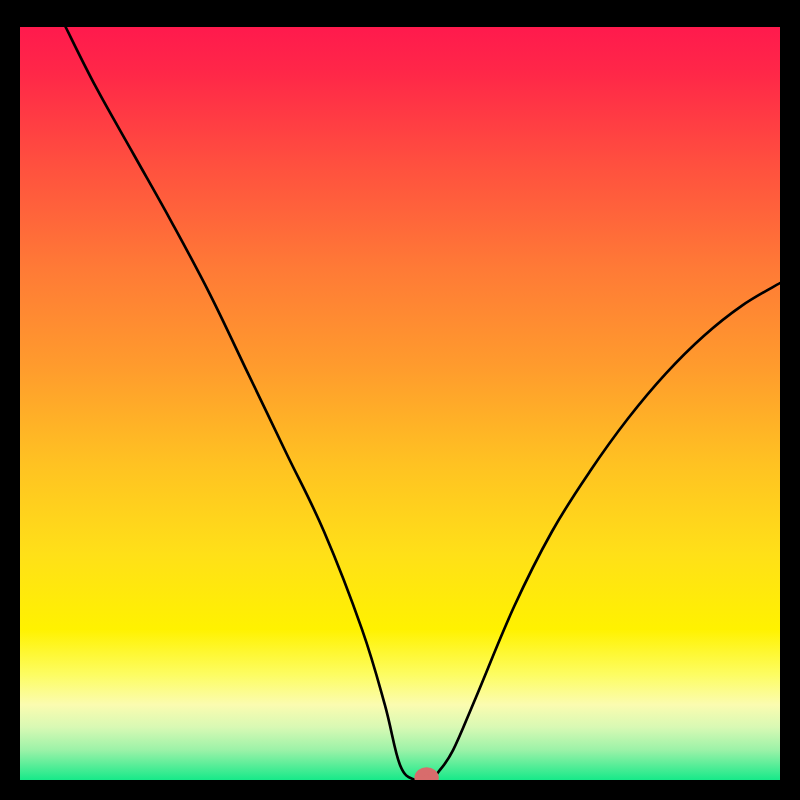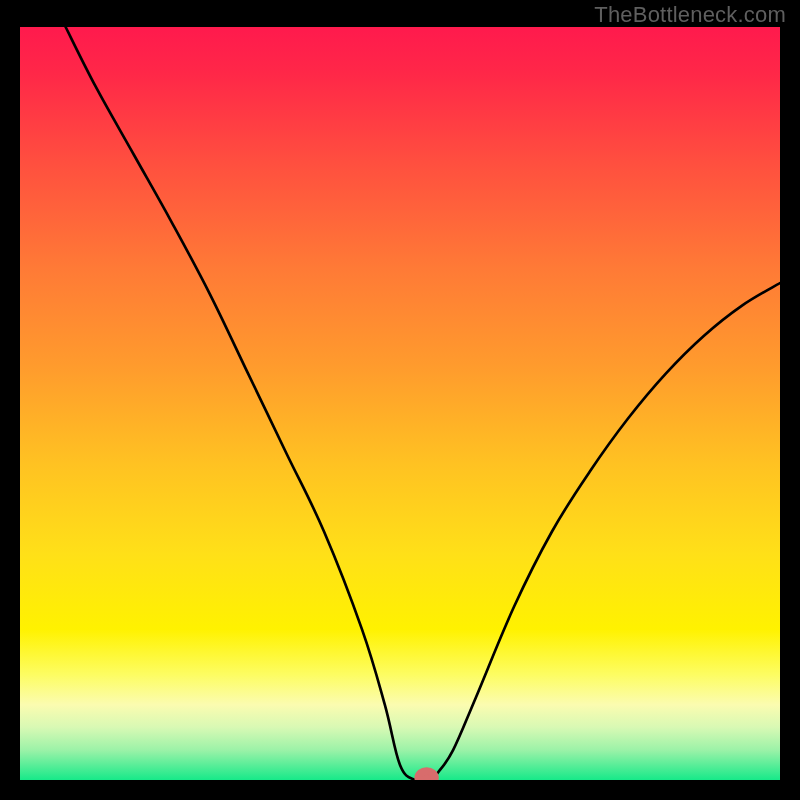--- a/index.html
+++ b/index.html
@@ -35,21 +35,20 @@
   }
   .marker {
     fill: #d86c6c;
     stroke: #d86c6c;
   }
 </style>
 </head>
 <body>
 
 <div class="frame">
-  <div class="watermark">TheBottleneck.com</div>
 
   <svg class="plot" viewBox="0 0 100 100" preserveAspectRatio="none">
     <defs>
       <linearGradient id="bg-grad" x1="0" y1="0" x2="0" y2="1">
           <stop offset="0.00%" stop-color="#ff1a4d"></stop>
           <stop offset="6.00%" stop-color="#ff2748"></stop>
           <stop offset="18.00%" stop-color="#ff4f3f"></stop>
           <stop offset="32.00%" stop-color="#ff7a36"></stop>
           <stop offset="45.00%" stop-color="#ff9b2d"></stop>
           <stop offset="58.00%" stop-color="#ffc222"></stop>

